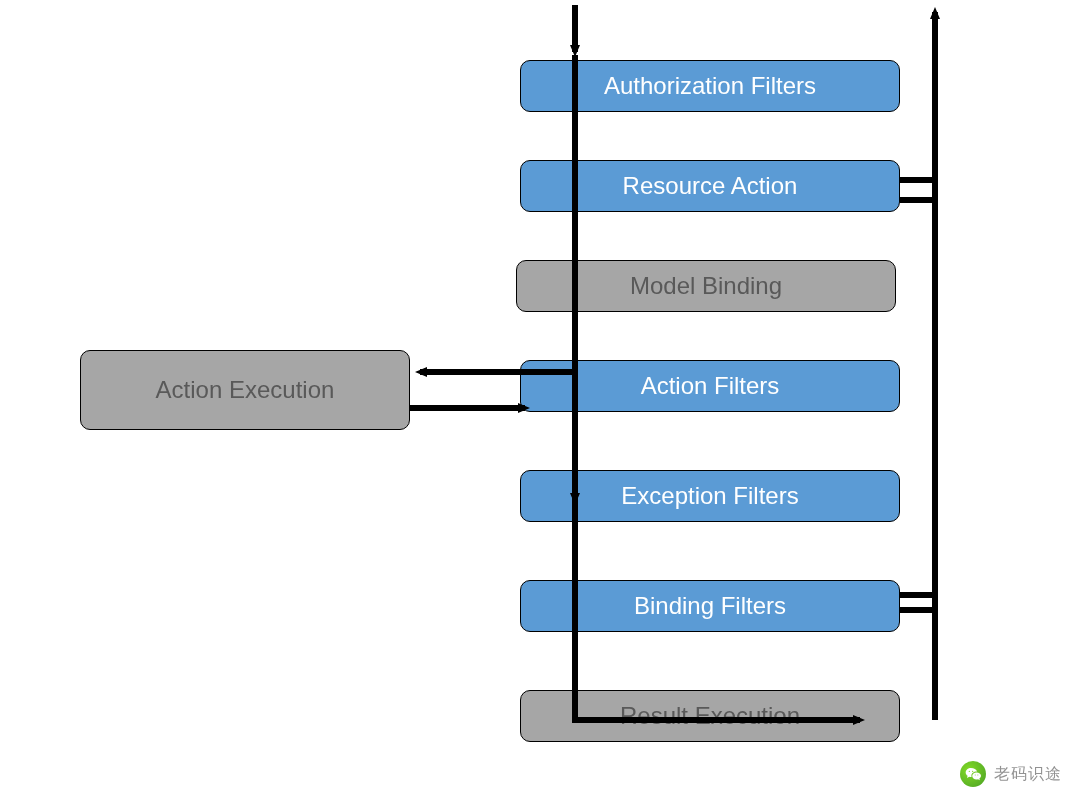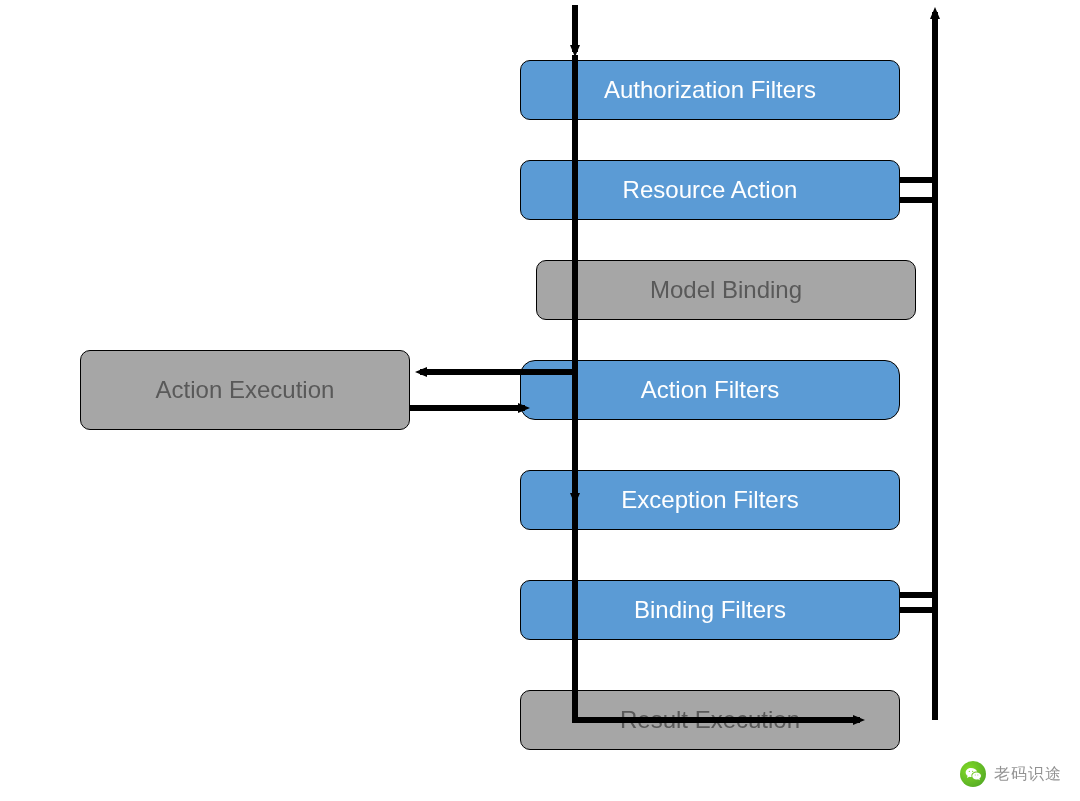--- a/index.html
+++ b/index.html
@@ -7,21 +7,21 @@
     margin: 0; padding: 0;
     width: 1080px; height: 801px;
     background: #ffffff;
     font-family: "Segoe UI", Arial, sans-serif;
     position: relative;
     overflow: hidden;
   }
   .box {
     position: absolute;
     width: 380px;
-    height: 60px;
+    height: 52px;
     border-radius: 10px;
     border: 1px solid #000;
     display: flex;
     align-items: center;
     justify-content: center;
     font-size: 24px;
     color: #fff;
   }
   .box.blue { background: #5b9bd5; }
   .box.gray { background: #a6a6a6; color: #595959; }
@@ -69,24 +69,24 @@
 </style>
 </head>
 <body>
 
 <div class="box blue" style="left:520px; top:60px;">
     <span>Authorization Filters</span>
   </div>
 <div class="box blue" style="left:520px; top:160px;">
     <span>Resource Action</span>
   </div>
-<div class="box gray" style="left:536px; top:260px;">
+<div class="box gray" style="left:516px; top:260px;">
     <span>Model Binding</span>
   </div>
-<div class="box blue" style="left:520px; top:360px;border-radius:15px;">
+<div class="box blue" style="left:520px; top:360px;">
     <span>Action Filters</span>
   </div>
 <div class="box blue" style="left:520px; top:470px;">
     <span>Exception Filters</span>
   </div>
 <div class="box blue" style="left:520px; top:580px;">
     <span>Binding Filters</span>
   </div>
 <div class="box gray" style="left:520px; top:690px;">
     <span>Result Execution</span>

